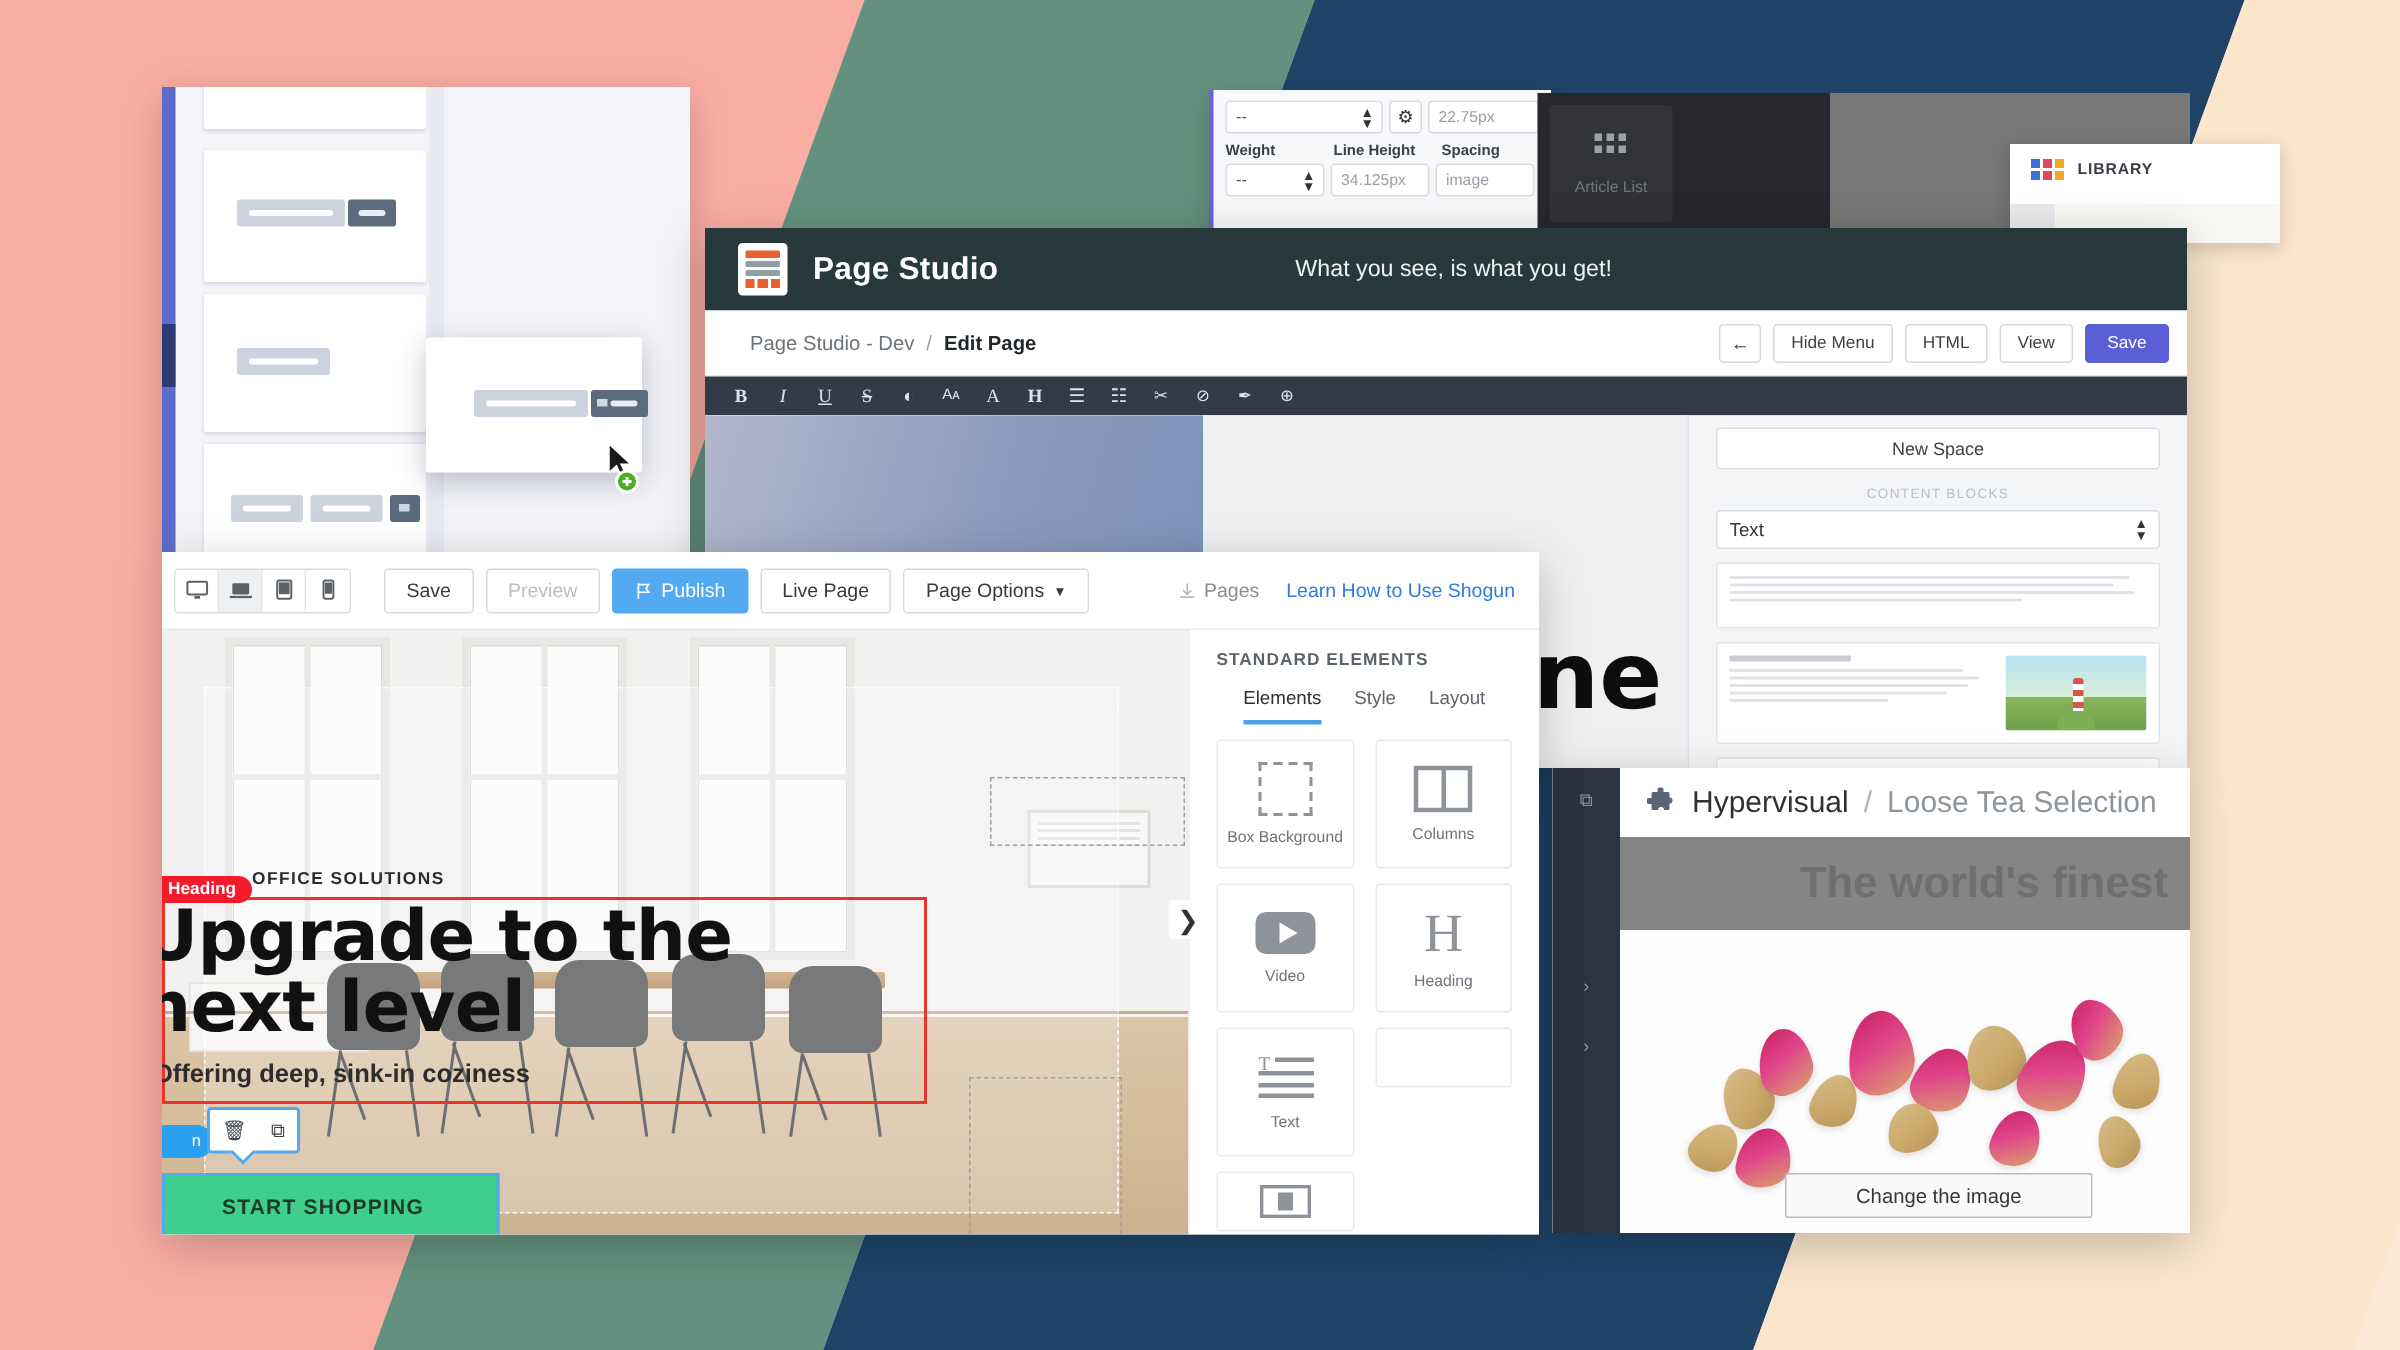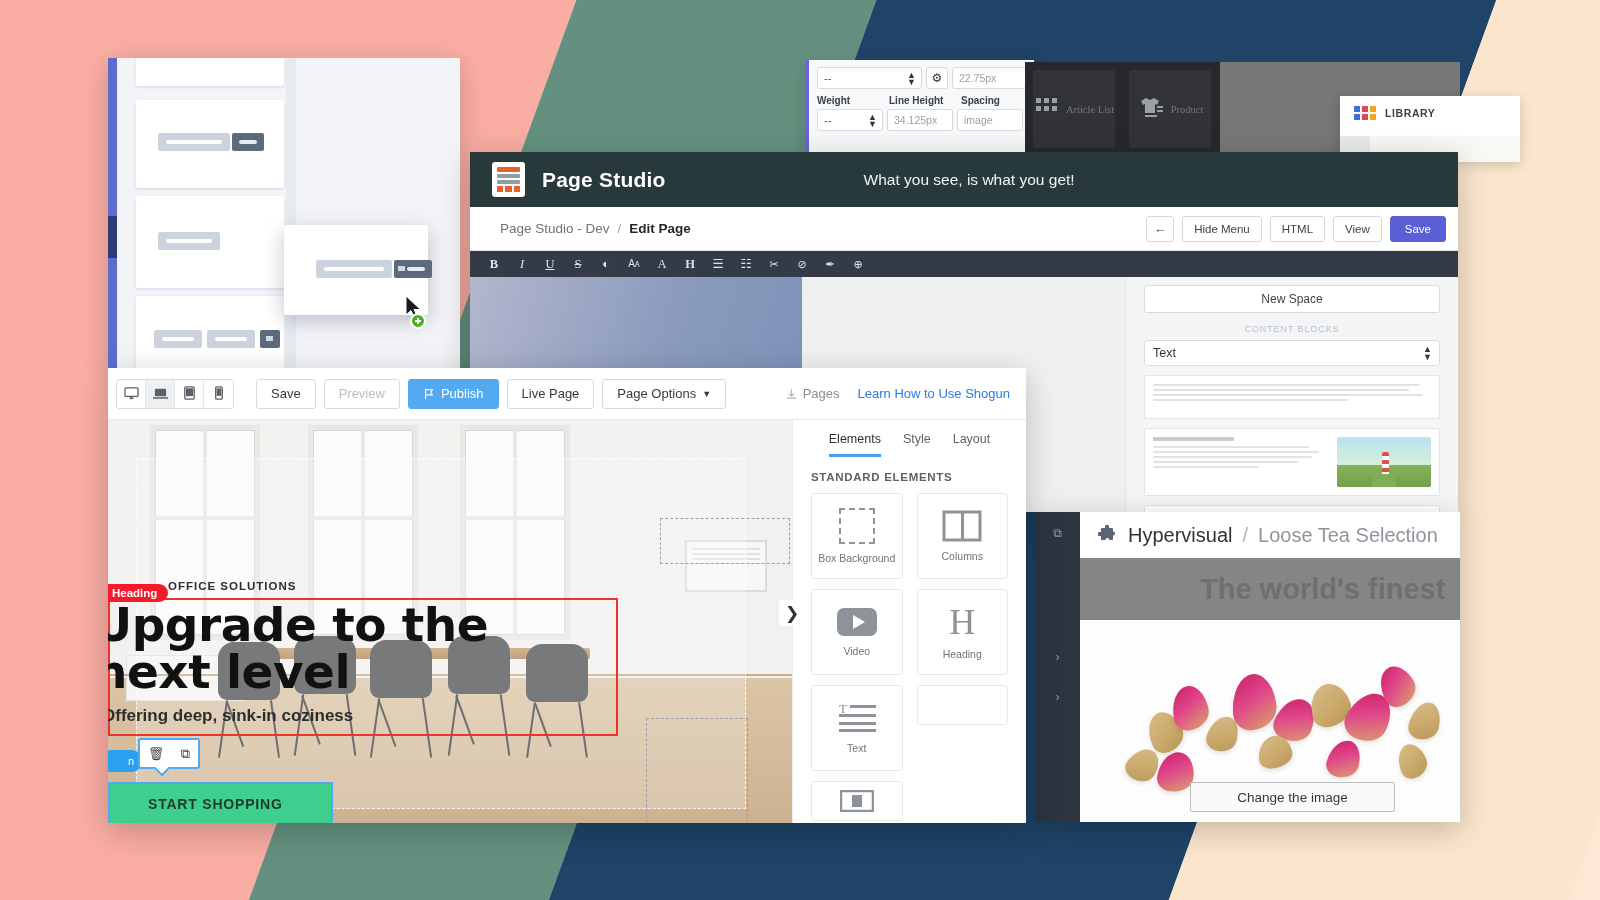--- a/index.html
+++ b/index.html
@@ -94,21 +94,21 @@
   .tp-labels { display:flex; padding: 6px 8px 0 8px; font-size:10px; color:#3b4149; font-weight:bold; }
   .tp-row2 { display:flex; gap:4px; padding: 3px 8px 0 8px; }
 
   
   #darkstrip {
     left: 1025px; top: 62px; width: 195px; height: 94px;
     background:#26282d; box-shadow:none;
   }
   .ds-tile {
     position:absolute; top:8px; width:82px; height:78px; background:#313338; border-radius:3px;
-    display:flex; align-items:center; justify-content:center; gap:6px;font-family:Liberation Serif, serif;
+    display:flex; flex-direction:column; align-items:center; justify-content:center; gap:6px;
   }
   .ds-tile .lbl { font-size:10.5px; color:#72767d; }
 
   
   #greyblock { left:1220px; top:62px; width:240px; height:94px; background:#777777; box-shadow:none; }
 
   
   #library {
     left: 1340px; top: 96px; width: 180px; height: 66px;
     background: #fff; box-shadow: 0 3px 12px rgba(0,0,0,.18);
@@ -442,29 +442,20 @@
       <g fill="#9ba0a6">
         <rect x="2" y="2" width="5" height="5"></rect>
           <rect x="10" y="2" width="5" height="5"></rect>
           <rect x="18" y="2" width="5" height="5"></rect>
         <rect x="2" y="10" width="5" height="5"></rect>
           <rect x="10" y="10" width="5" height="5"></rect>
           <rect x="18" y="10" width="5" height="5"></rect>
       </g>
     </svg>
     <span class="lbl">Article List</span>
-  </div>
-  <div class="ds-tile" style="left:104px;">
-    <svg width="28" height="24" viewBox="0 0 28 24">
-      <path d="M4 4 L9 1 L13 3 L17 1 L22 4 L20 8 L18 7 L18 16 L8 16 L8 7 L6 8 Z" fill="#9ba0a6"></path>
-      <rect x="20" y="9" width="6" height="2" fill="#9ba0a6"></rect>
-      <rect x="20" y="13" width="6" height="2" fill="#9ba0a6"></rect>
-      <rect x="8" y="18" width="12" height="2" fill="#9ba0a6"></rect>
-    </svg>
-    <span class="lbl">Product</span>
   </div>
 </div>
 
 <div class="win" id="library">
   <div class="head">
     <div class="dots">
       <i style="background:#3f6fd8"></i>
         <i style="background:#e0475f"></i>
         <i style="background:#f0a91f"></i>
       <i style="background:#3f6fd8"></i>
@@ -561,20 +552,21 @@
           </div>
       </div>
 
       <div class="cb-card">
         
         
       </div>
     </div>
   </div>
 
+  <div style="position:absolute; left:552px; top:262px; font-size:62px; font-weight:bold; color:#0d0d0d; font-family:'DejaVu Sans',sans-serif;">ne</div>
 </div>
 
 <div class="win" id="hyper">
   <div id="hy-rail">
     <div class="ico" style="margin-top:14px;">⧉</div>
     <div class="ico" style="margin-top:110px;">›</div>
     <div class="ico" style="margin-top:26px;">›</div>
   </div>
   <div id="hy-top">
     <svg width="20" height="20" viewBox="0 0 20 20">
@@ -746,26 +738,26 @@
       <div id="sg-ctrlbar">
         <span>🗑</span>
         <span>⧉</span>
       </div>
 
       <div id="sg-cta">START SHOPPING</div>
     </div>
 
     <div id="sg-panel">
       <div id="sg-collapse">❯</div>
+      <div id="sg-sectitle">STANDARD ELEMENTS</div>
       <div id="sg-tabs">
         <div class="sg-tab active">Elements</div>
         <div class="sg-tab">Style</div>
         <div class="sg-tab">Layout</div>
       </div>
-      <div id="sg-sectitle">STANDARD ELEMENTS</div>
       <div id="sg-grid">
 
         <div class="el-card">
           <div style="width:36px;height:36px;border:2px dashed #8d9399;"></div>
           <div class="cap">Box Background</div>
         </div>
 
         <div class="el-card">
           <svg width="40" height="32" viewBox="0 0 40 32">
             <rect x="2" y="2" width="36" height="28" fill="none" stroke="#8d9399" stroke-width="3"></rect>

